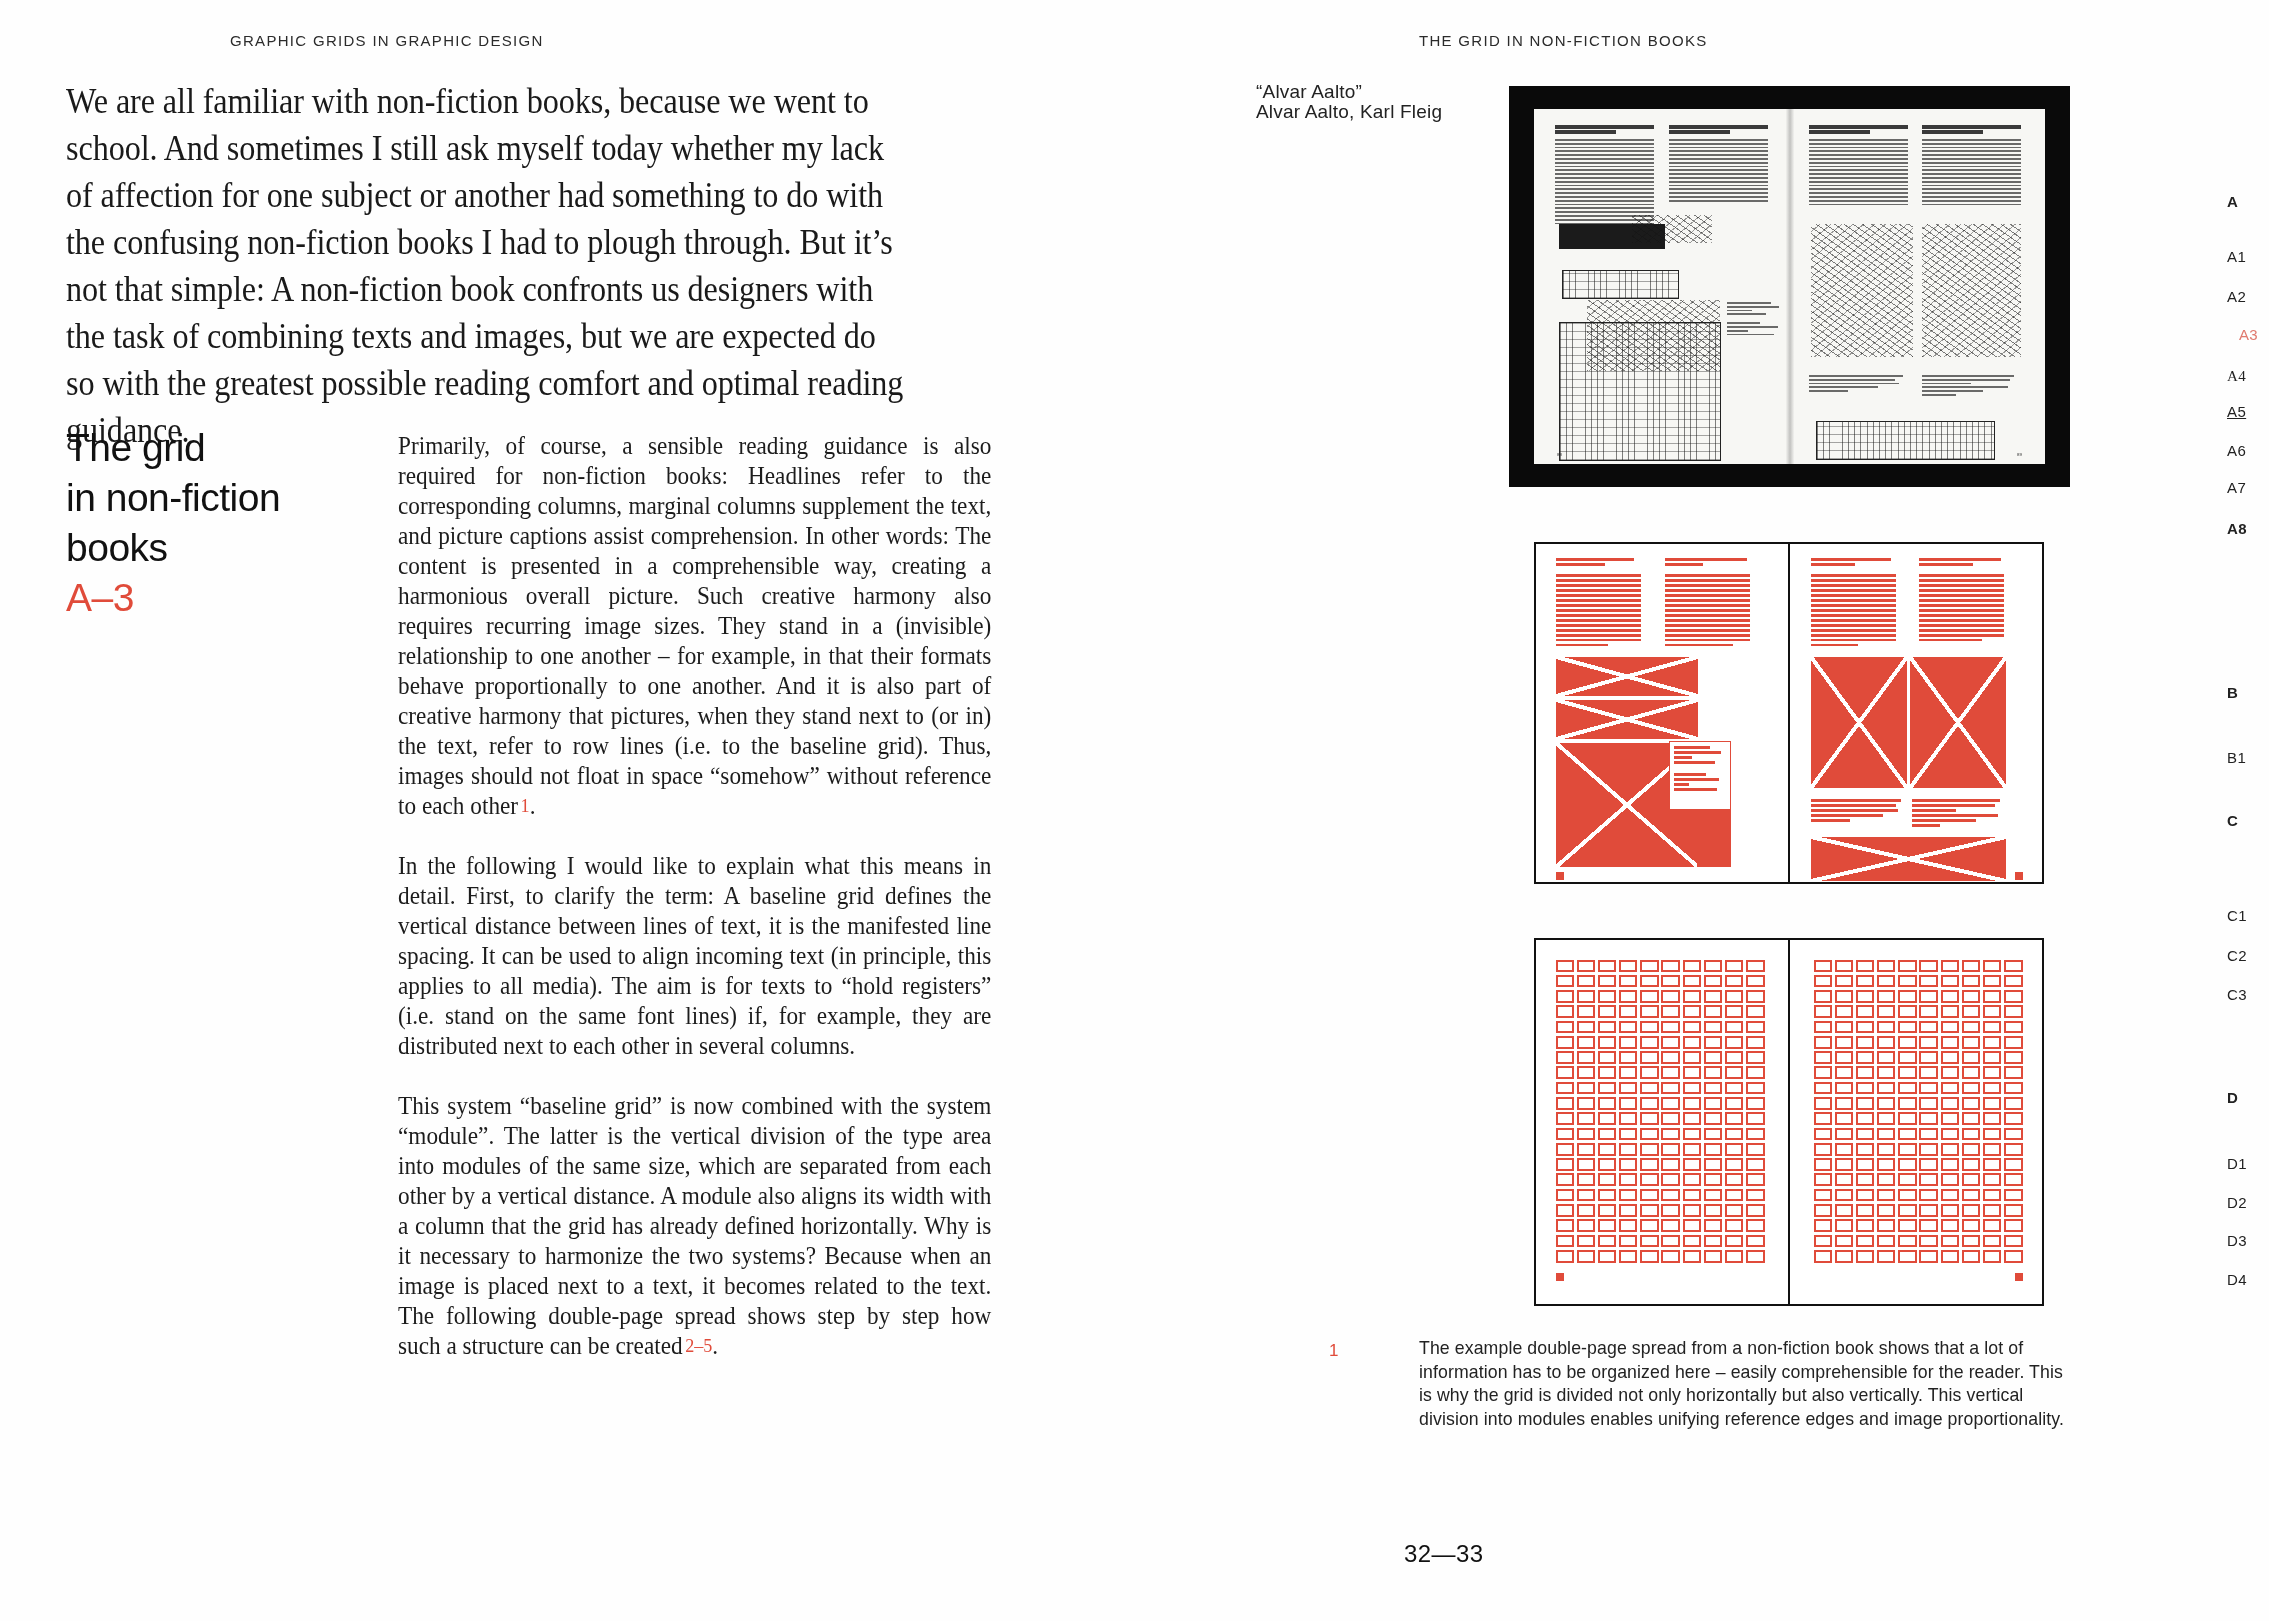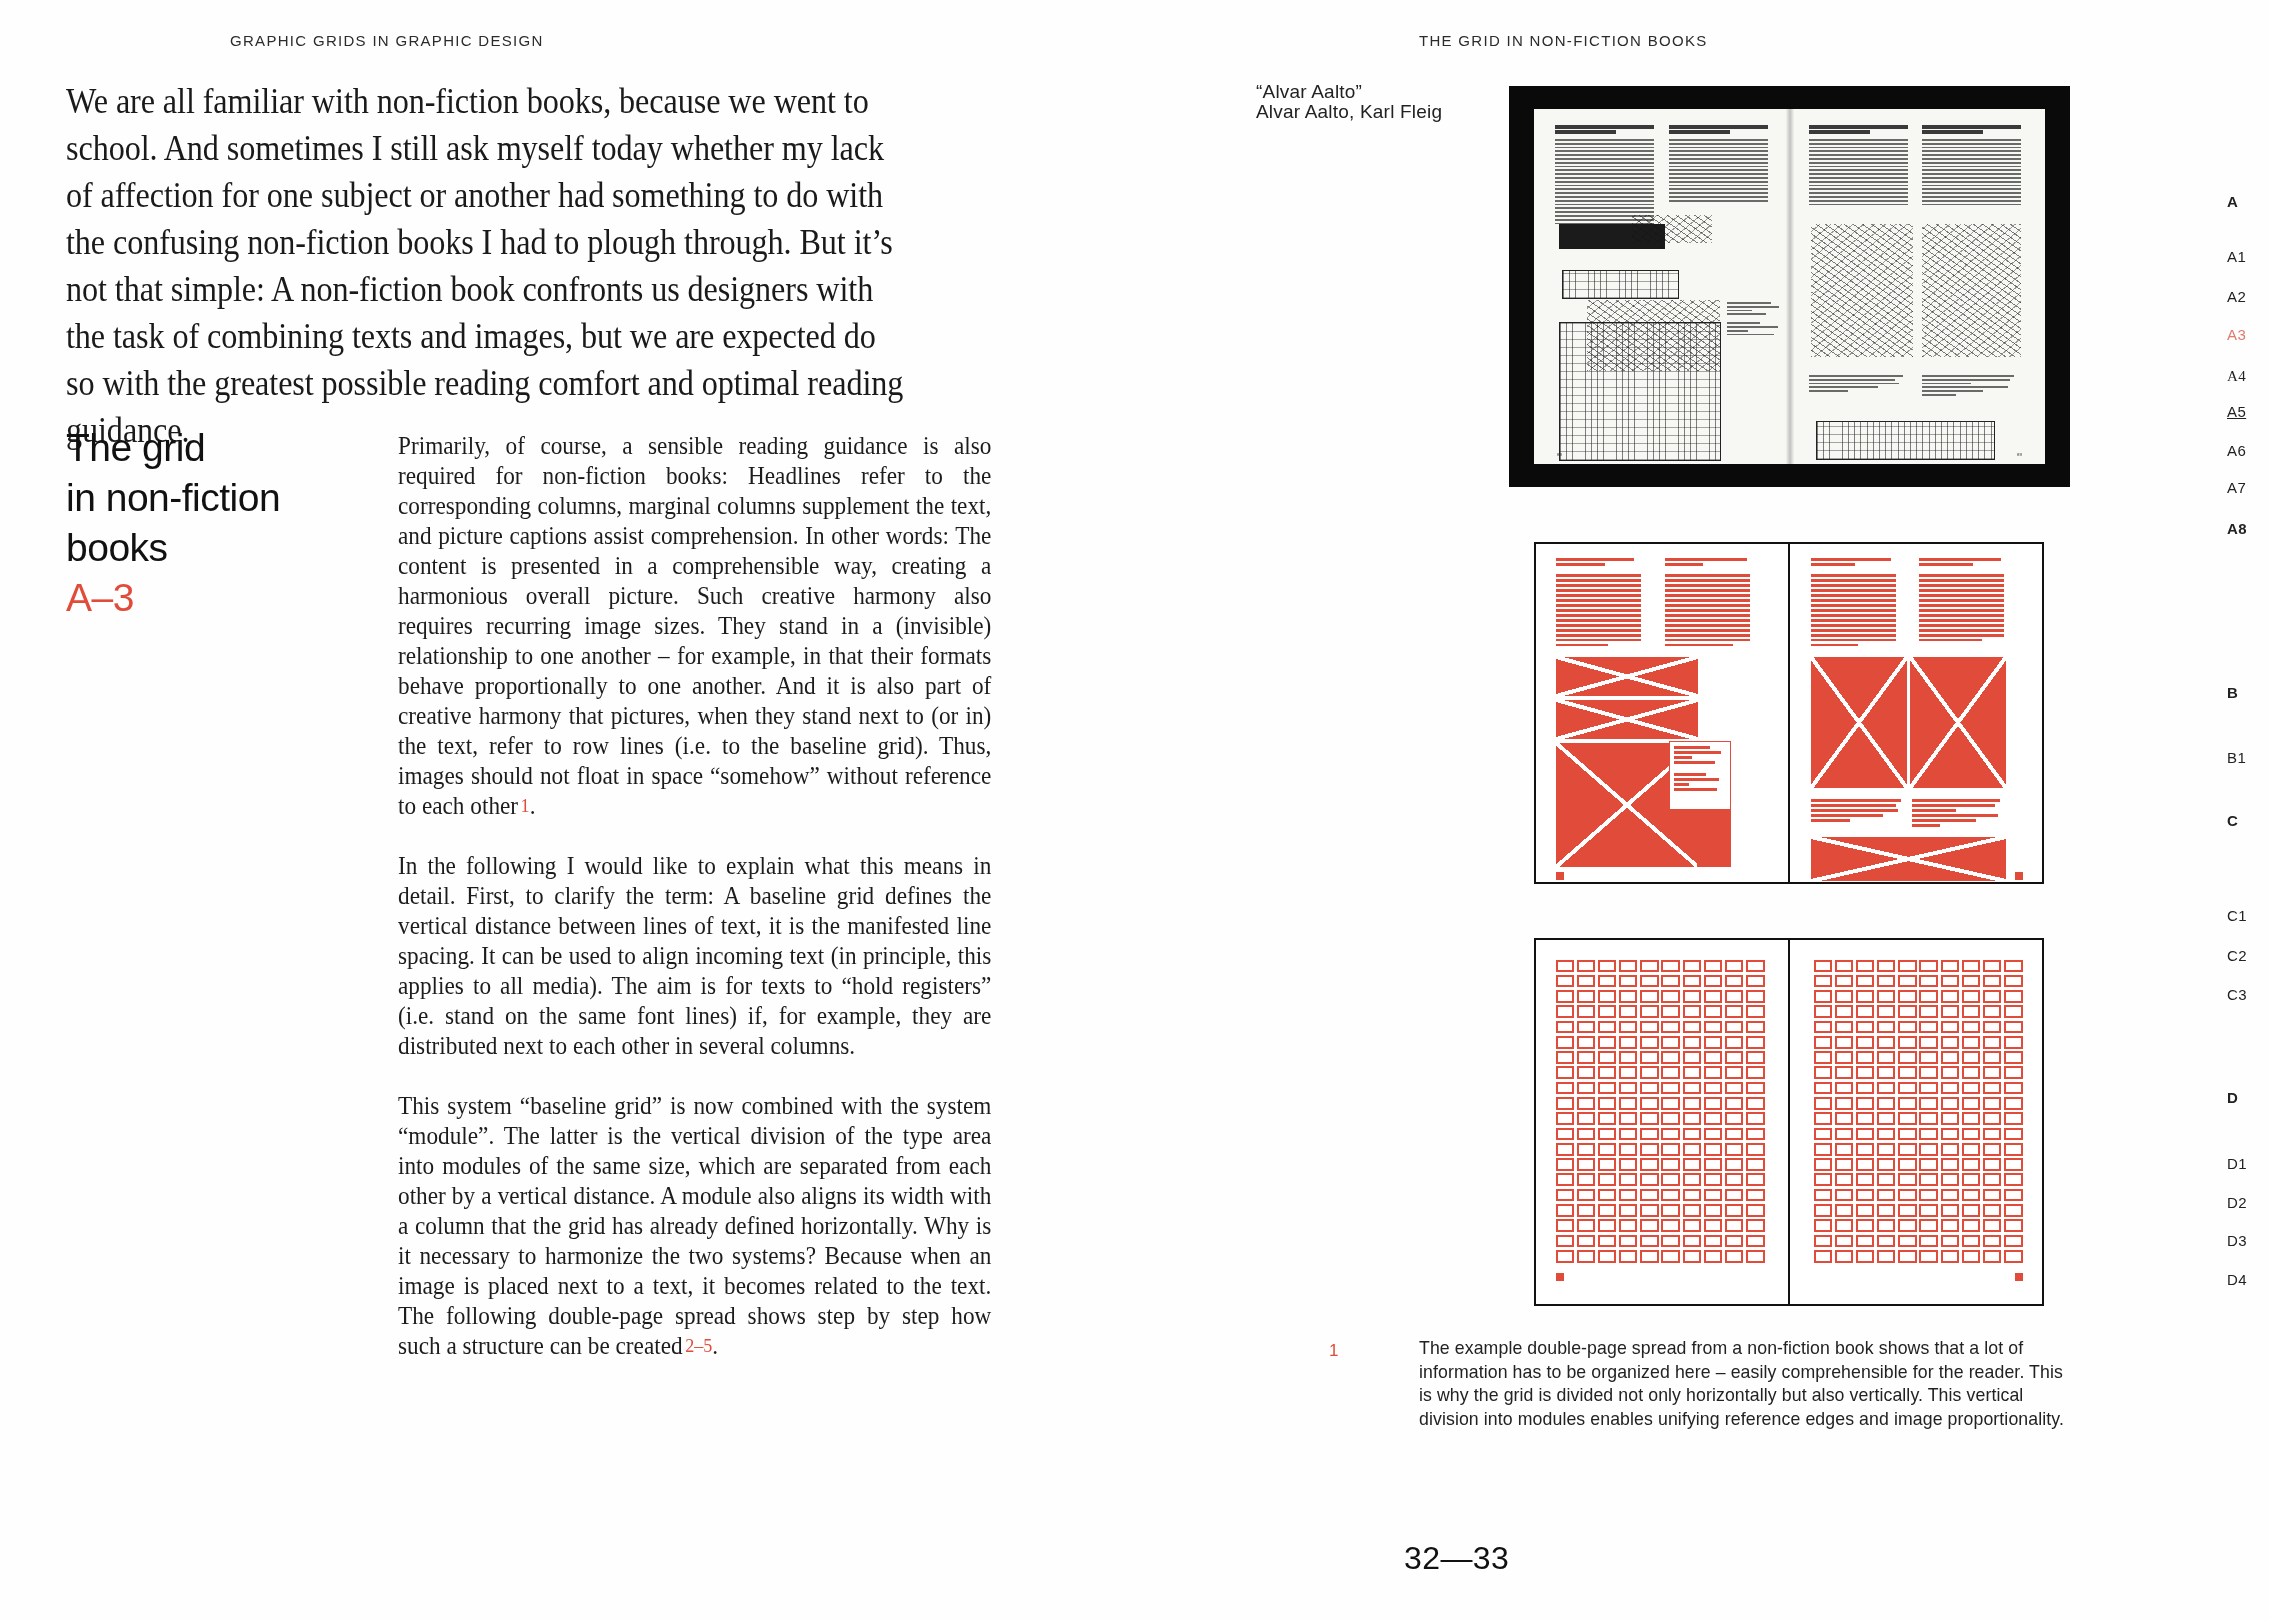--- a/index.html
+++ b/index.html
@@ -183,21 +183,21 @@
   .footnote-text {
     position:absolute; left:1419px; top:1337px; width:656px;
     font-family:"Liberation Sans", sans-serif;
     font-size:17.7px; line-height:23.5px; color:#222;
     letter-spacing:0.1px;
   }
 
   .pagenum {
     position:absolute; left:1404px; top:1540px;
     font-family:"Liberation Sans", sans-serif;
-    font-size:32px; color:#111; letter-spacing:0.4px;
+    font-size:24px; color:#111; letter-spacing:0.4px;
   }
 
   
   .index-rail { position:absolute; left:2227px; top:0; width:43px; height:1622px; }
   .idx {
     position:absolute; left:0; width:43px;
     font-family:"Liberation Sans", sans-serif;
     font-size:15px; color:#222; letter-spacing:0.4px; white-space:nowrap;
   }
   .idx.grp { font-weight:700; font-size:15px; }
@@ -930,21 +930,21 @@
 
   <div class="footnote-num">1</div>
   <div class="footnote-text">The example double-page spread from a non-fiction book shows that a lot of information has to be organized here – easily comprehensible for the reader. This is why the grid is divided not only horizontally but also vertically. This vertical division into modules enables unifying reference edges and image proportionality.</div>
 
   <div class="pagenum">32—33</div>
 
   <div class="index-rail">
       <div class="idx grp" style="top: 193px;">A</div>
       <div class="idx" style="top: 248px;">A1</div>
       <div class="idx" style="top: 288px;">A2</div>
-      <div class="idx active" style="top: 326px;">A3</div>
+      <div class="idx active" style="top: 326px; text-align: center;">A3</div>
       <div class="idx" style="top: 368px; font-family: Liberation Serif, serif;">A4</div>
       <div class="idx" style="top: 403px; text-decoration: underline;">A5</div>
       <div class="idx" style="top: 442px;">A6</div>
       <div class="idx" style="top: 479px;">A7</div>
       <div class="idx" style="top: 520px; font-weight: bold;">A8</div>
       <div class="idx grp" style="top: 684px;">B</div>
       <div class="idx" style="top: 749px;">B1</div>
       <div class="idx grp" style="top: 812px;">C</div>
       <div class="idx" style="top: 907px;">C1</div>
       <div class="idx" style="top: 947px;">C2</div>

